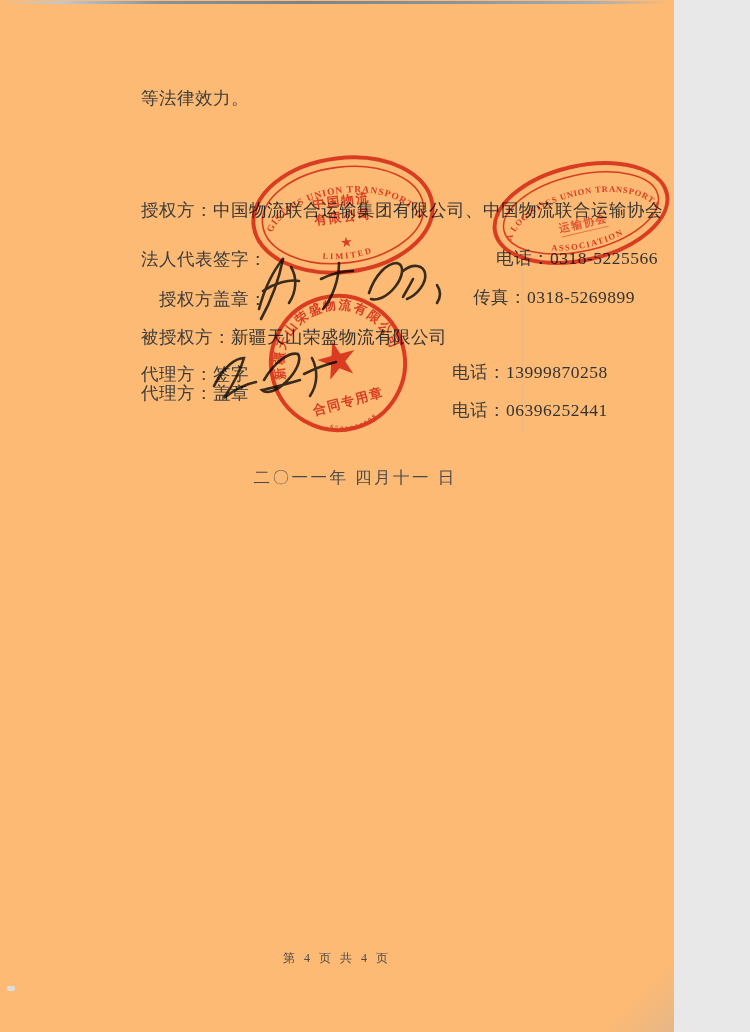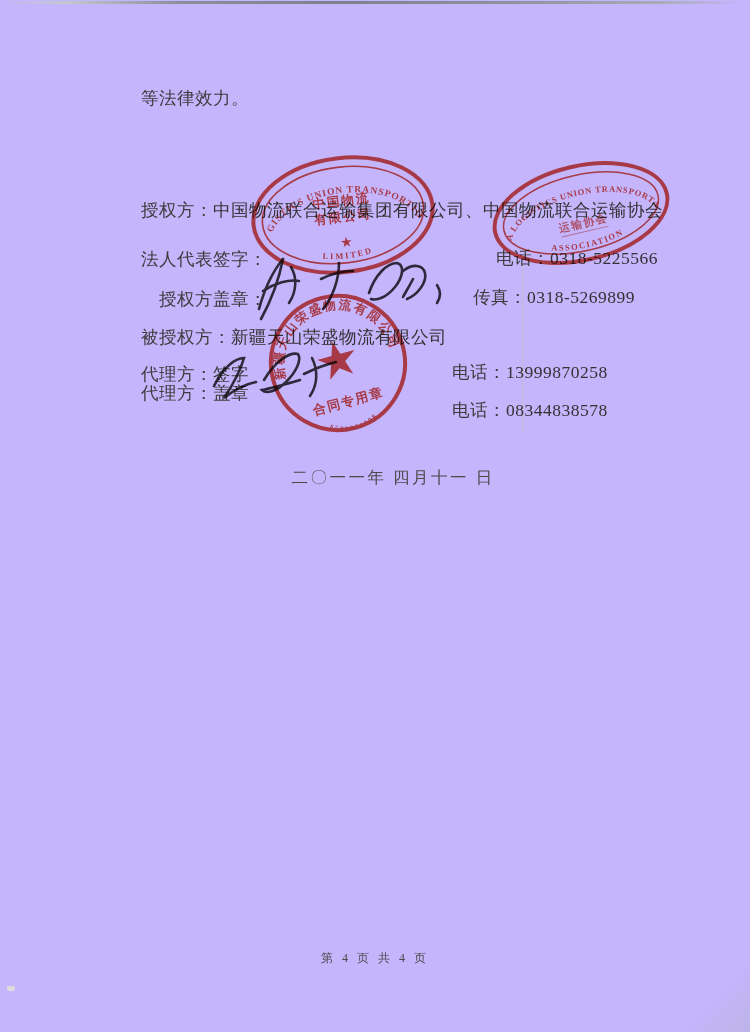--- a/index.html
+++ b/index.html
@@ -1,16 +1,16 @@
 <!DOCTYPE html>
 <html><head>
 <meta charset="utf-8">
 <style>
   html,body{margin:0;padding:0;background:#e8e8e8;}
-  .page{position:relative;width:750px;height:1032px;background:#c4b5fd;overflow:hidden;
+  .page{position:relative;width:674px;height:1032px;background:#fdba74;overflow:hidden;
         font-family:"Liberation Serif","DejaVu Serif",serif;}
   .t{position:absolute;font-size:17.5px;color:#3c3c3c;letter-spacing:.5px;white-space:nowrap;}
   .val{color:#333;}
   .center{left:0;width:100%;text-align:center;}
   .date{font-size:16.5px;letter-spacing:2.5px;color:#4a4a4a;}
   .footer{font-size:12px;letter-spacing:3px;color:#4a4a4a;}
   .scan-top{position:absolute;top:1px;left:0;width:100%;height:3px;
     background:linear-gradient(90deg,transparent 0%,#c3c8cf 9%,#8a9099 24%,#7c828c 45%,#8d939c 68%,#a7adb6 88%,transparent 99%);}
   .scan-corner{position:absolute;right:0;bottom:0;width:70px;height:95px;
     background:linear-gradient(135deg,transparent 55%,rgba(175,175,180,.30) 100%);}
@@ -50,21 +50,21 @@
     <span>被授权方：</span><span class="val">新疆天山荣盛物流有限公司</span>
   </div>
 
   <div class="t" style="left:141px;top:362px;">代理方：签字</div>
   <div class="t" style="left:452px;top:360px;">
     <span>电话：</span><span class="val">13999870258</span>
   </div>
 
   <div class="t" style="left:141px;top:381px;">代理方：盖章</div>
   <div class="t" style="left:452px;top:398px;">
-    <span>电话：</span><span class="val">08344838578</span>
+    <span>电话：</span><span class="val">06396252441</span>
   </div>
 
   <div class="t center date" style="top:467px;padding-left:18px;">二〇一一年 四月十一 日</div>
 
   <div class="t center footer" style="top:950px;">第 4 页 共 4 页</div>
 
   <div class="stamp" style="left:248px;top:152px;transform:rotate(-7deg);">
     <svg width="190" height="126" viewBox="-95 -63 190 126">
       <ellipse cx="0" cy="0" rx="90" ry="57" fill="none" stroke="#d63a2e" stroke-width="4"></ellipse>
       <ellipse cx="0" cy="0" rx="81" ry="48" fill="none" stroke="#d63a2e" stroke-width="1.6"></ellipse>

